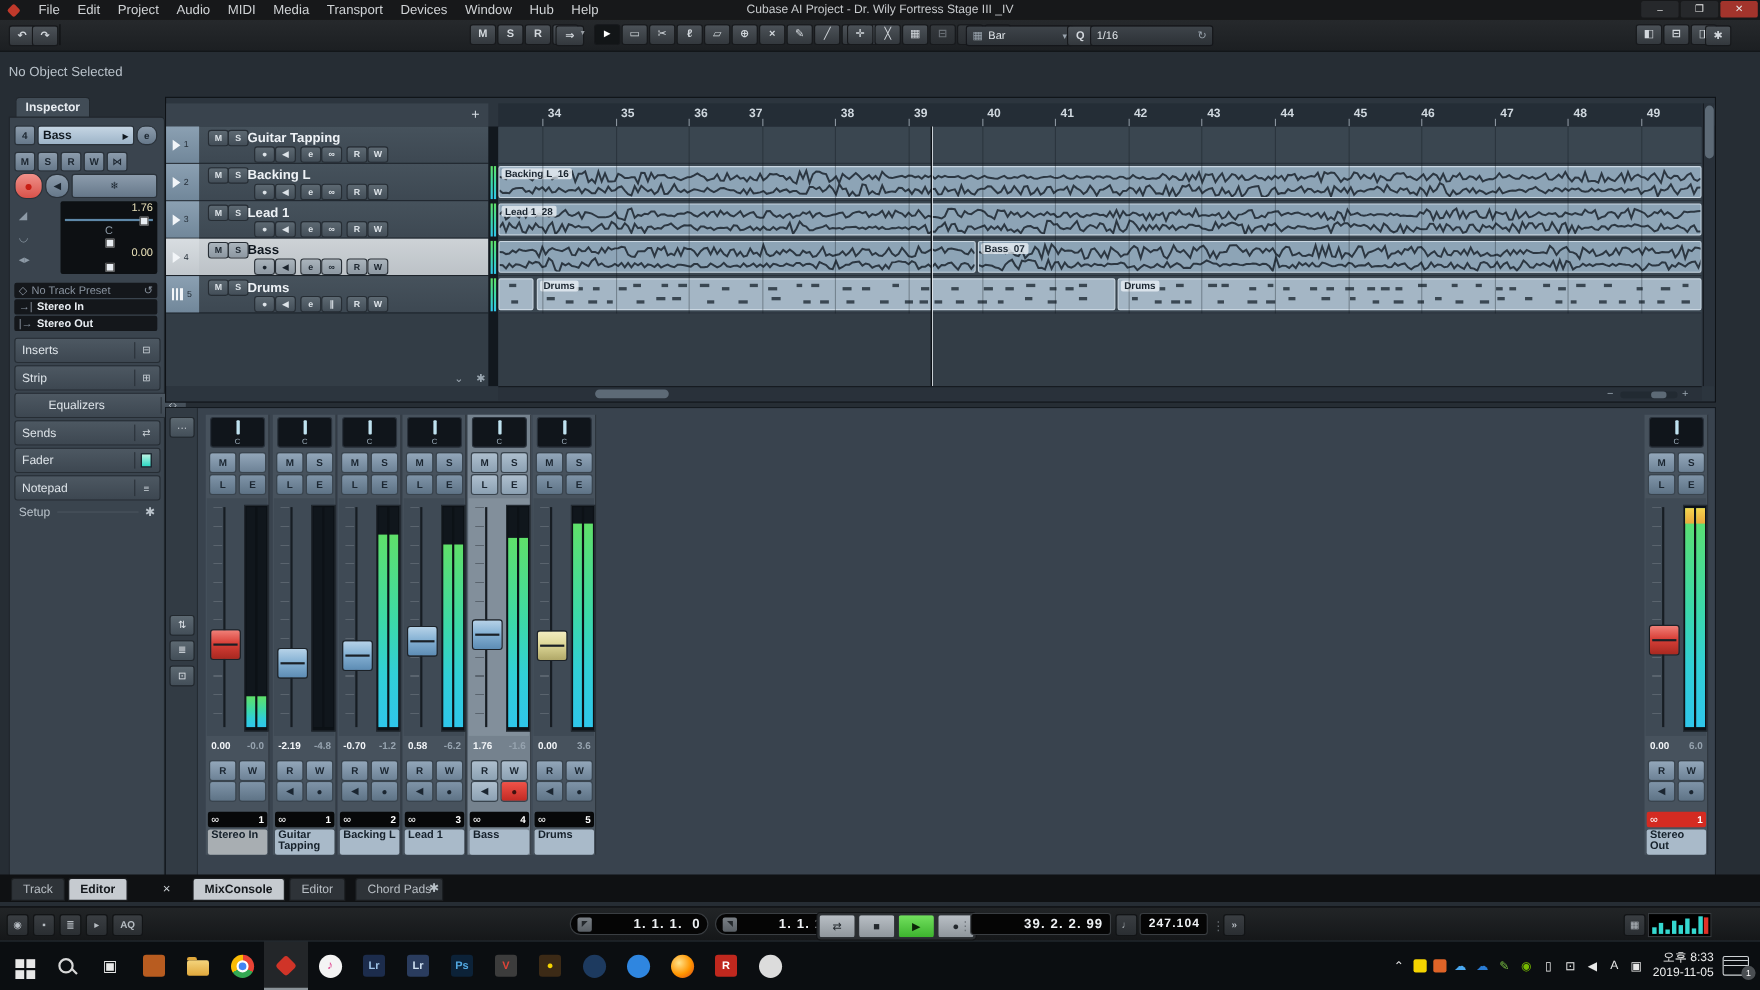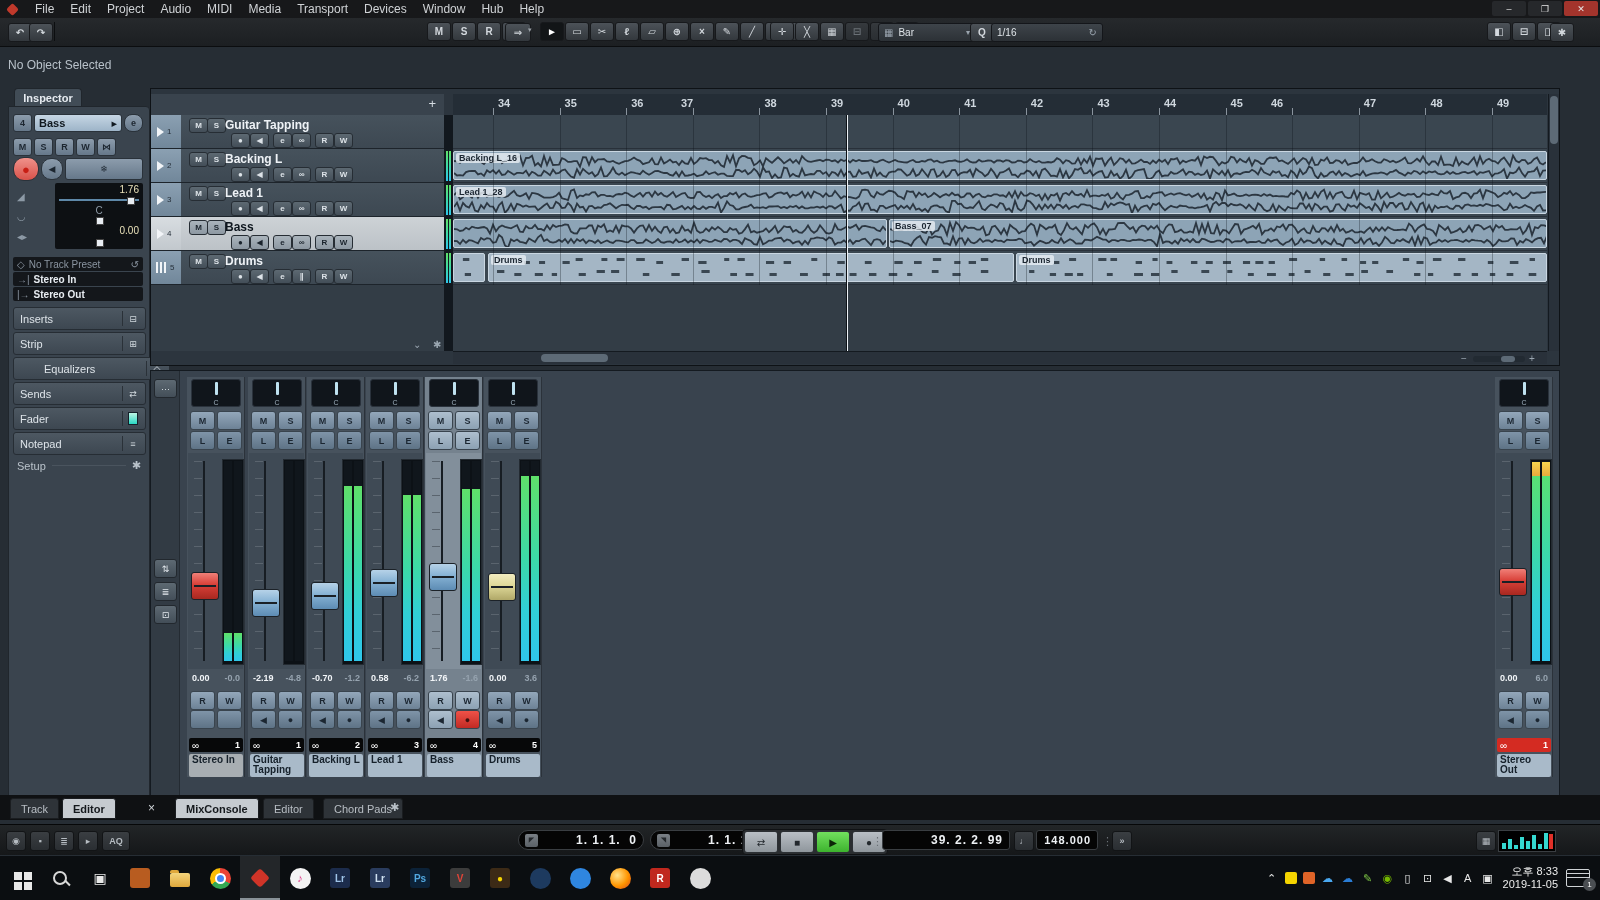--- a/index.html
+++ b/index.html
@@ -155,20 +155,21 @@
         <div class="menu">Project</div>
         <div class="menu">Audio</div>
         <div class="menu">MIDI</div>
         <div class="menu">Media</div>
         <div class="menu">Transport</div>
         <div class="menu">Devices</div>
         <div class="menu">Window</div>
         <div class="menu">Hub</div>
         <div class="menu">Help</div>
       </div>
+    <div id="wintitle">Cubase AI Project - Dr. Wily Fortress Stage III _IV</div>
     <div id="winctl">
         <div class="wbtn">–</div>
         <div class="wbtn">❐</div>
         <div class="wbtn close">✕</div>
       </div>
   </div>
 
   <div id="toolbar">
     <div class="tb" style="left:8px">↶</div>
     <div class="tb" style="left:29px">↷</div>
@@ -327,21 +328,21 @@
         <div class="rnum" style="left: 511.2px;">41</div>
         <div class="rtick" style="left: 572.8px;"></div>
         <div class="rnum" style="left: 577.8px;">42</div>
         <div class="rtick" style="left: 639.4px;"></div>
         <div class="rnum" style="left: 644.4px;">43</div>
         <div class="rtick" style="left: 706px;"></div>
         <div class="rnum" style="left: 711px;">44</div>
         <div class="rtick" style="left: 772.6px;"></div>
         <div class="rnum" style="left: 777.6px;">45</div>
         <div class="rtick" style="left: 839.2px;"></div>
-        <div class="rnum" style="left: 818px;">46</div>
+        <div class="rnum" style="left: 839px;">46</div>
         <div class="rtick" style="left: 905.8px;"></div>
         <div class="rnum" style="left: 910.8px;">47</div>
         <div class="rtick" style="left: 972.4px;"></div>
         <div class="rnum" style="left: 977.4px;">48</div>
         <div class="rtick" style="left: 1039px;"></div>
         <div class="rnum" style="left: 1044px;">49</div>
       </div>
     <div class="abs" style="left:1398px;top:7px;width:8px;height:16px;background:#39434d;border:1px solid #59646e"></div>
     <div id="tracklist">
         <div class="trow" style="top: 0px;">
@@ -964,21 +965,21 @@
         <div class="transbtn">■</div>
         <div class="transbtn on">▶</div>
         <div class="transbtn">●</div>
       </div>
     <div class="abs" style="left:872px;top:10px;color:#6a7076">⋮</div>
     <div class="lcd" style="left:882px;width:128px;border-radius:3px">
       <span class="val" style="margin-left:auto">39. 2. 2. 99</span>
     </div>
     <div class="tpbtn" style="left:1014px">♩</div>
     <div class="lcd" style="left:1036px;width:62px;border-radius:3px">
-      <span class="val" style="margin-left:auto;font-size:11px">148.000</span>
+      <span class="val" style="margin-left:auto;font-size:11px">247.104</span>
     </div>
     <div class="abs" style="left:1102px;top:10px;color:#6a7076">⋮</div>
     <div class="tpbtn" style="left:1112px">»</div>
     <div class="tpbtn" style="left:1476px">▦</div>
     <div class="abs" style="left:1498px;top:5px;width:56px;height:20px;background:#000;border:1px solid #3a3e42" id="tp-meter">
         <div style="position: absolute; left: 3px; bottom: 2px; width: 4px; height: 6px; background: rgb(53, 216, 208);"></div>
         <div style="position: absolute; left: 9px; bottom: 2px; width: 4px; height: 10px; background: rgb(53, 216, 208);"></div>
         <div style="position: absolute; left: 15px; bottom: 2px; width: 4px; height: 4px; background: rgb(53, 216, 208);"></div>
         <div style="position: absolute; left: 21px; bottom: 2px; width: 4px; height: 12px; background: rgb(53, 216, 208);"></div>
         <div style="position: absolute; left: 27px; bottom: 2px; width: 4px; height: 8px; background: rgb(53, 216, 208);"></div>

